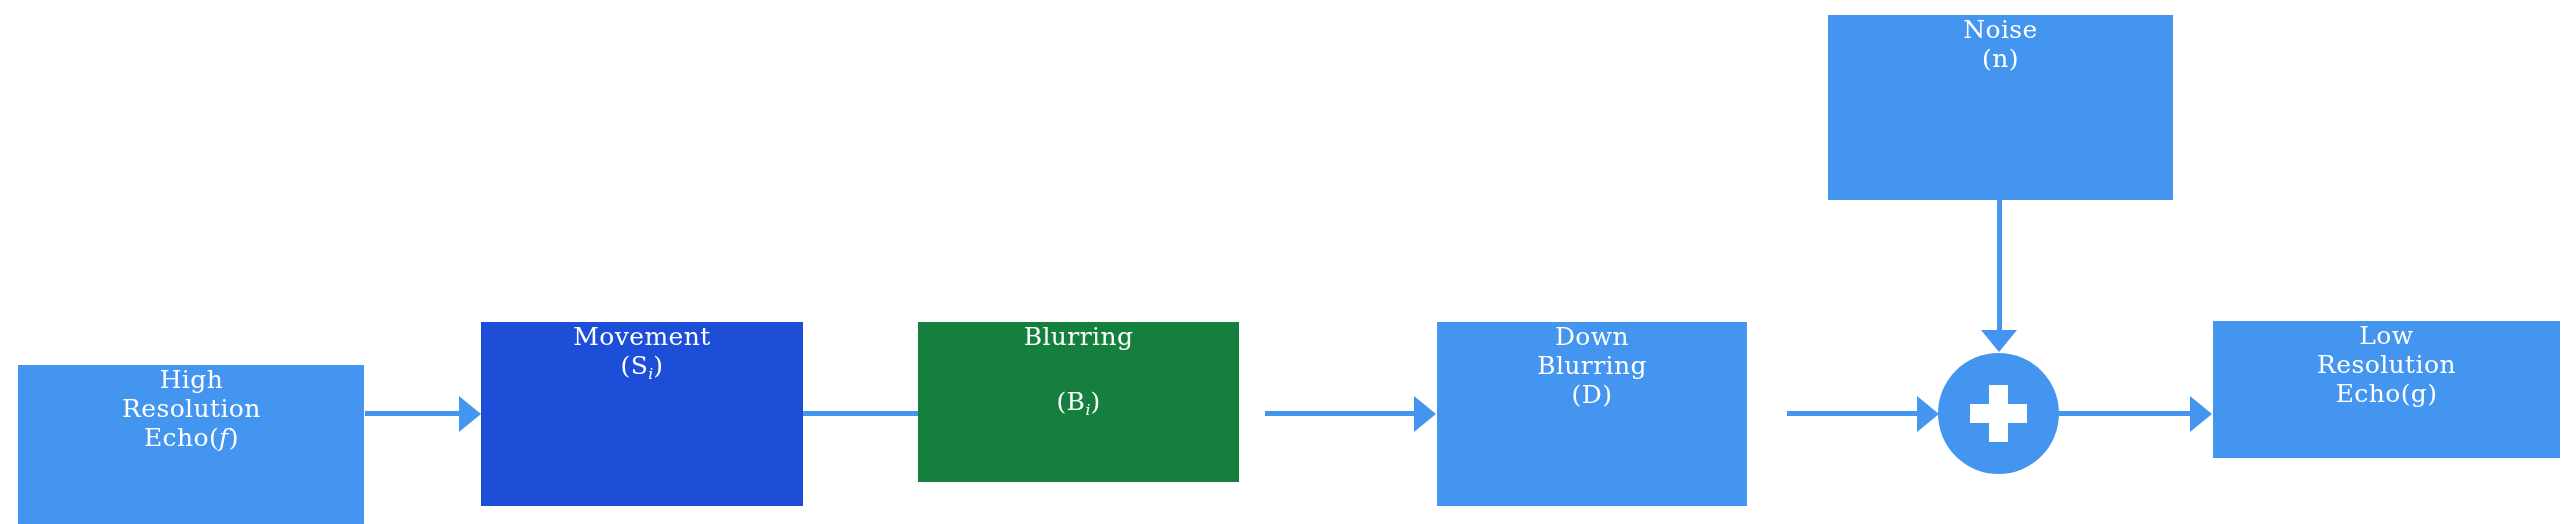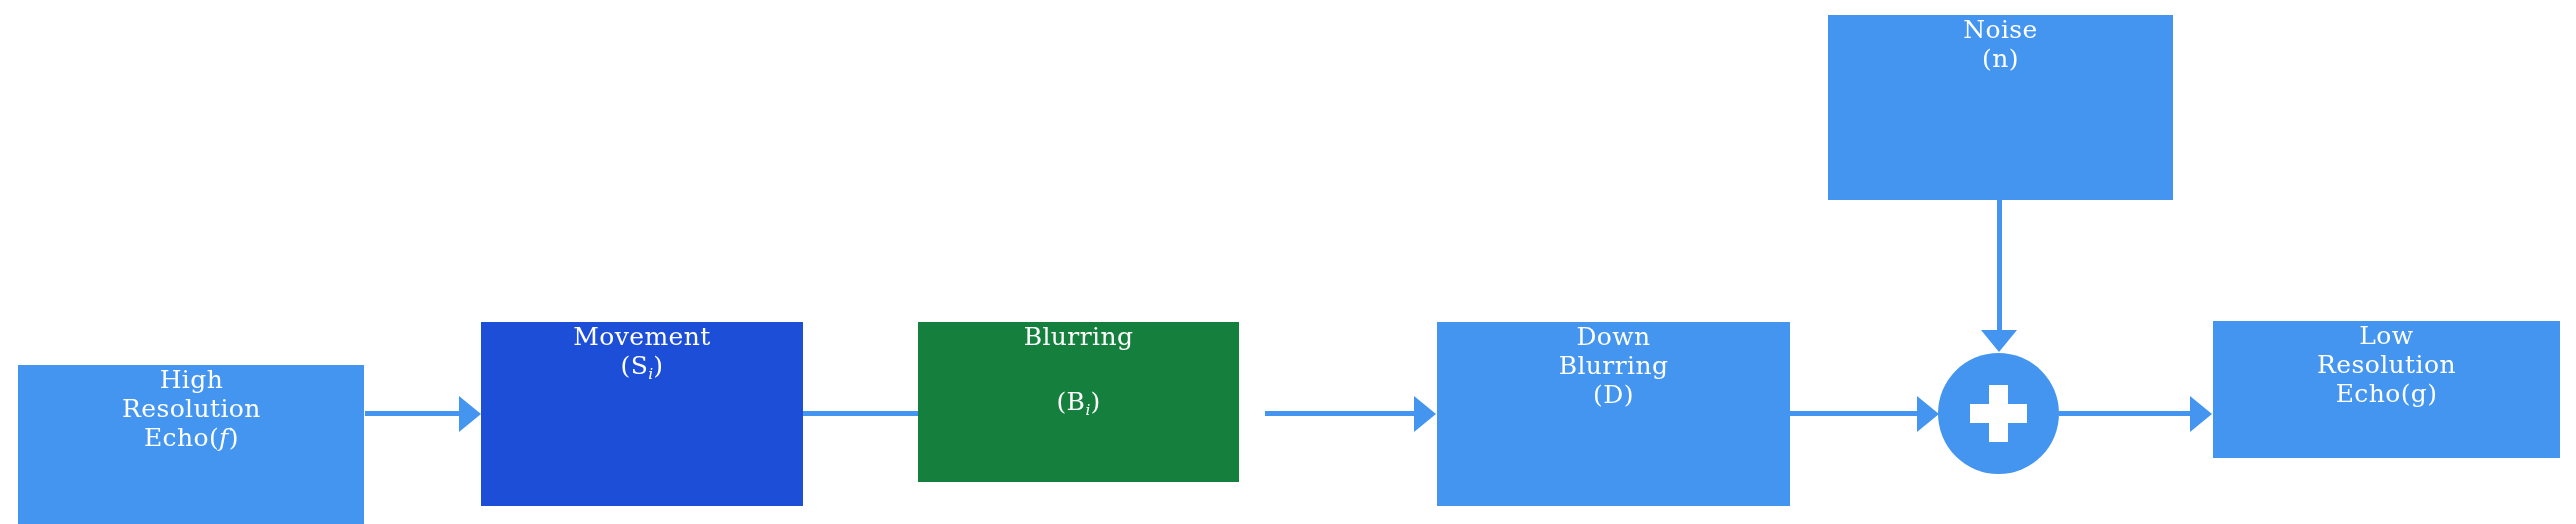--- a/index.html
+++ b/index.html
@@ -118,21 +118,21 @@
   <div class="node" style="left:918px; top:322px; width:321px; height:160px; background:#15803d;">
     <span class="ln">Blurring</span>
     <span class="ln" style="margin-top:36px;"><span>(B</span><span class="sub">i</span><span>)</span></span>
   </div>
 
   <div class="edge" style="left:1265px; top:411px; width:172px; height:5.2px;">
     <div class="shaft-h" style="width:153px; background:#4395f0;"></div>
     <div class="head-r" style="left:149px; top:-15.5px; border-left:22px solid #4395f0;"></div>
   </div>
 
-  <div class="node" style="left:1437px; top:322px; width:353px; height:184px; background:#4395f0;">
+  <div class="node" style="left:1437px; top:322px; width:310px; height:184px; background:#4395f0;">
     <span class="ln">Down</span>
     <span class="ln">Blurring</span>
     <span class="ln">(D)</span>
   </div>
 
   <div class="edge" style="left:1787px; top:411px; width:153px; height:5.2px;">
     <div class="shaft-h" style="width:134px; background:#4395f0;"></div>
     <div class="head-r" style="left:130px; top:-15.5px; border-left:22px solid #4395f0;"></div>
   </div>
 

